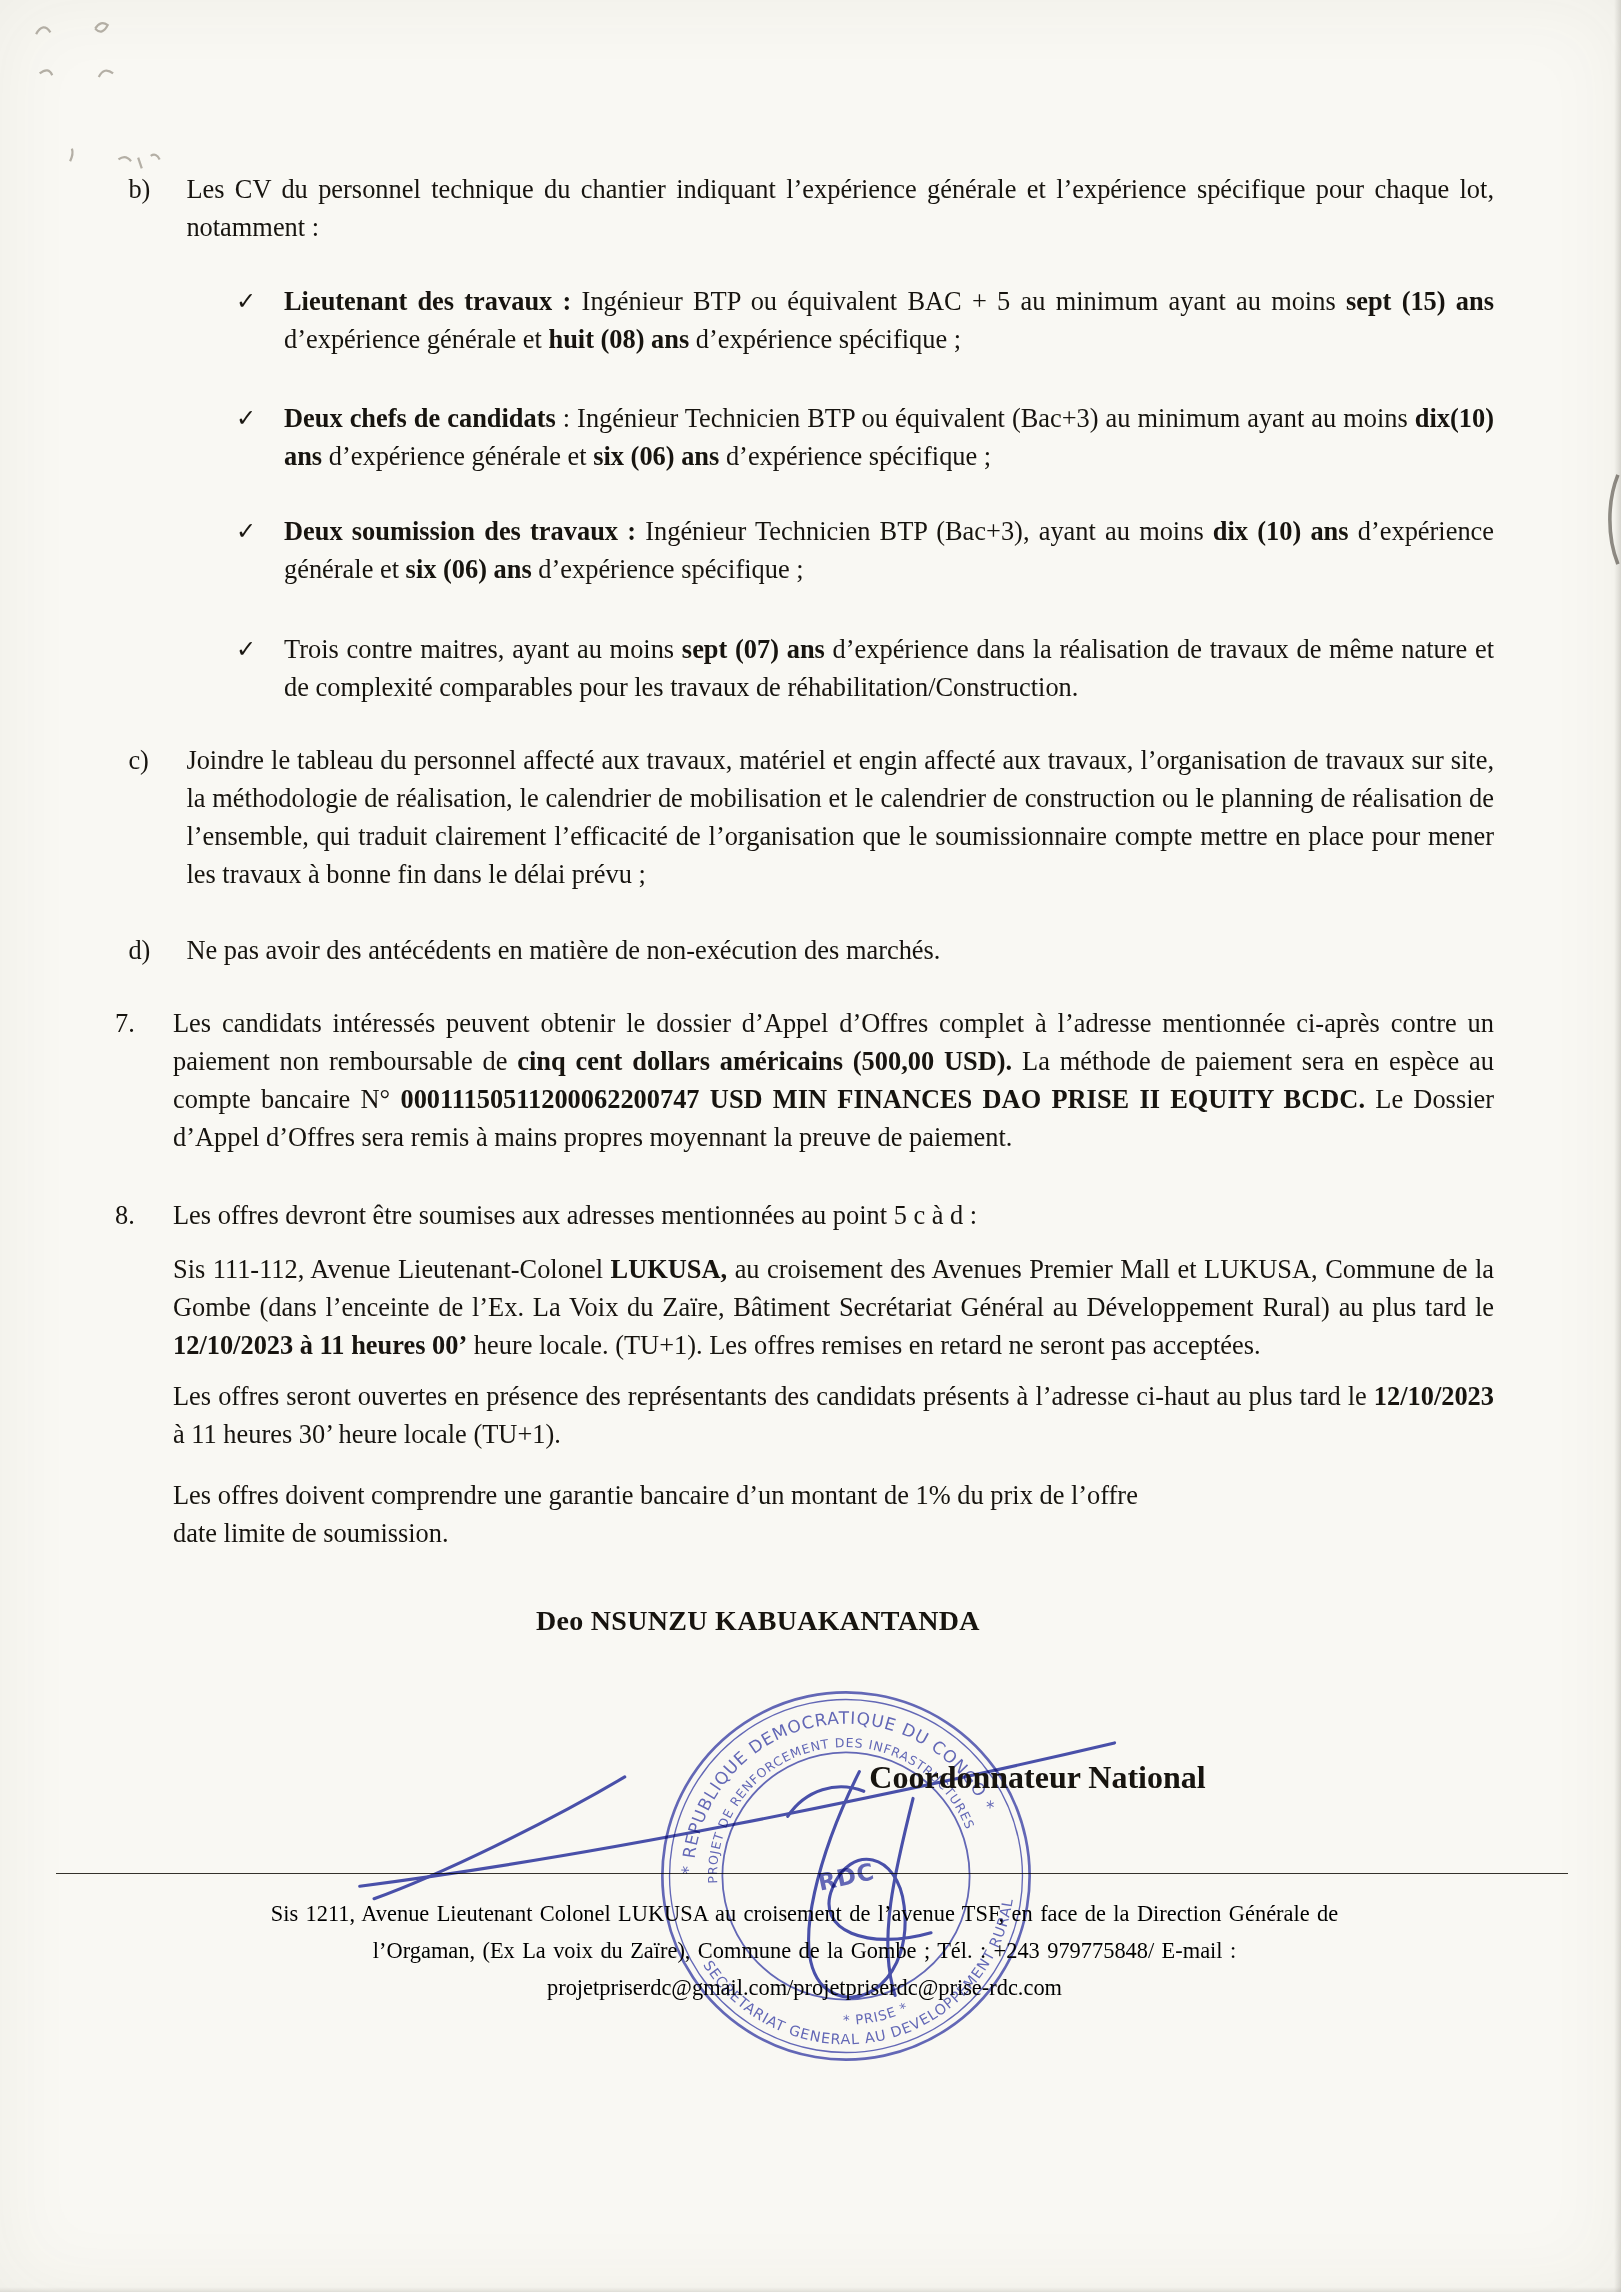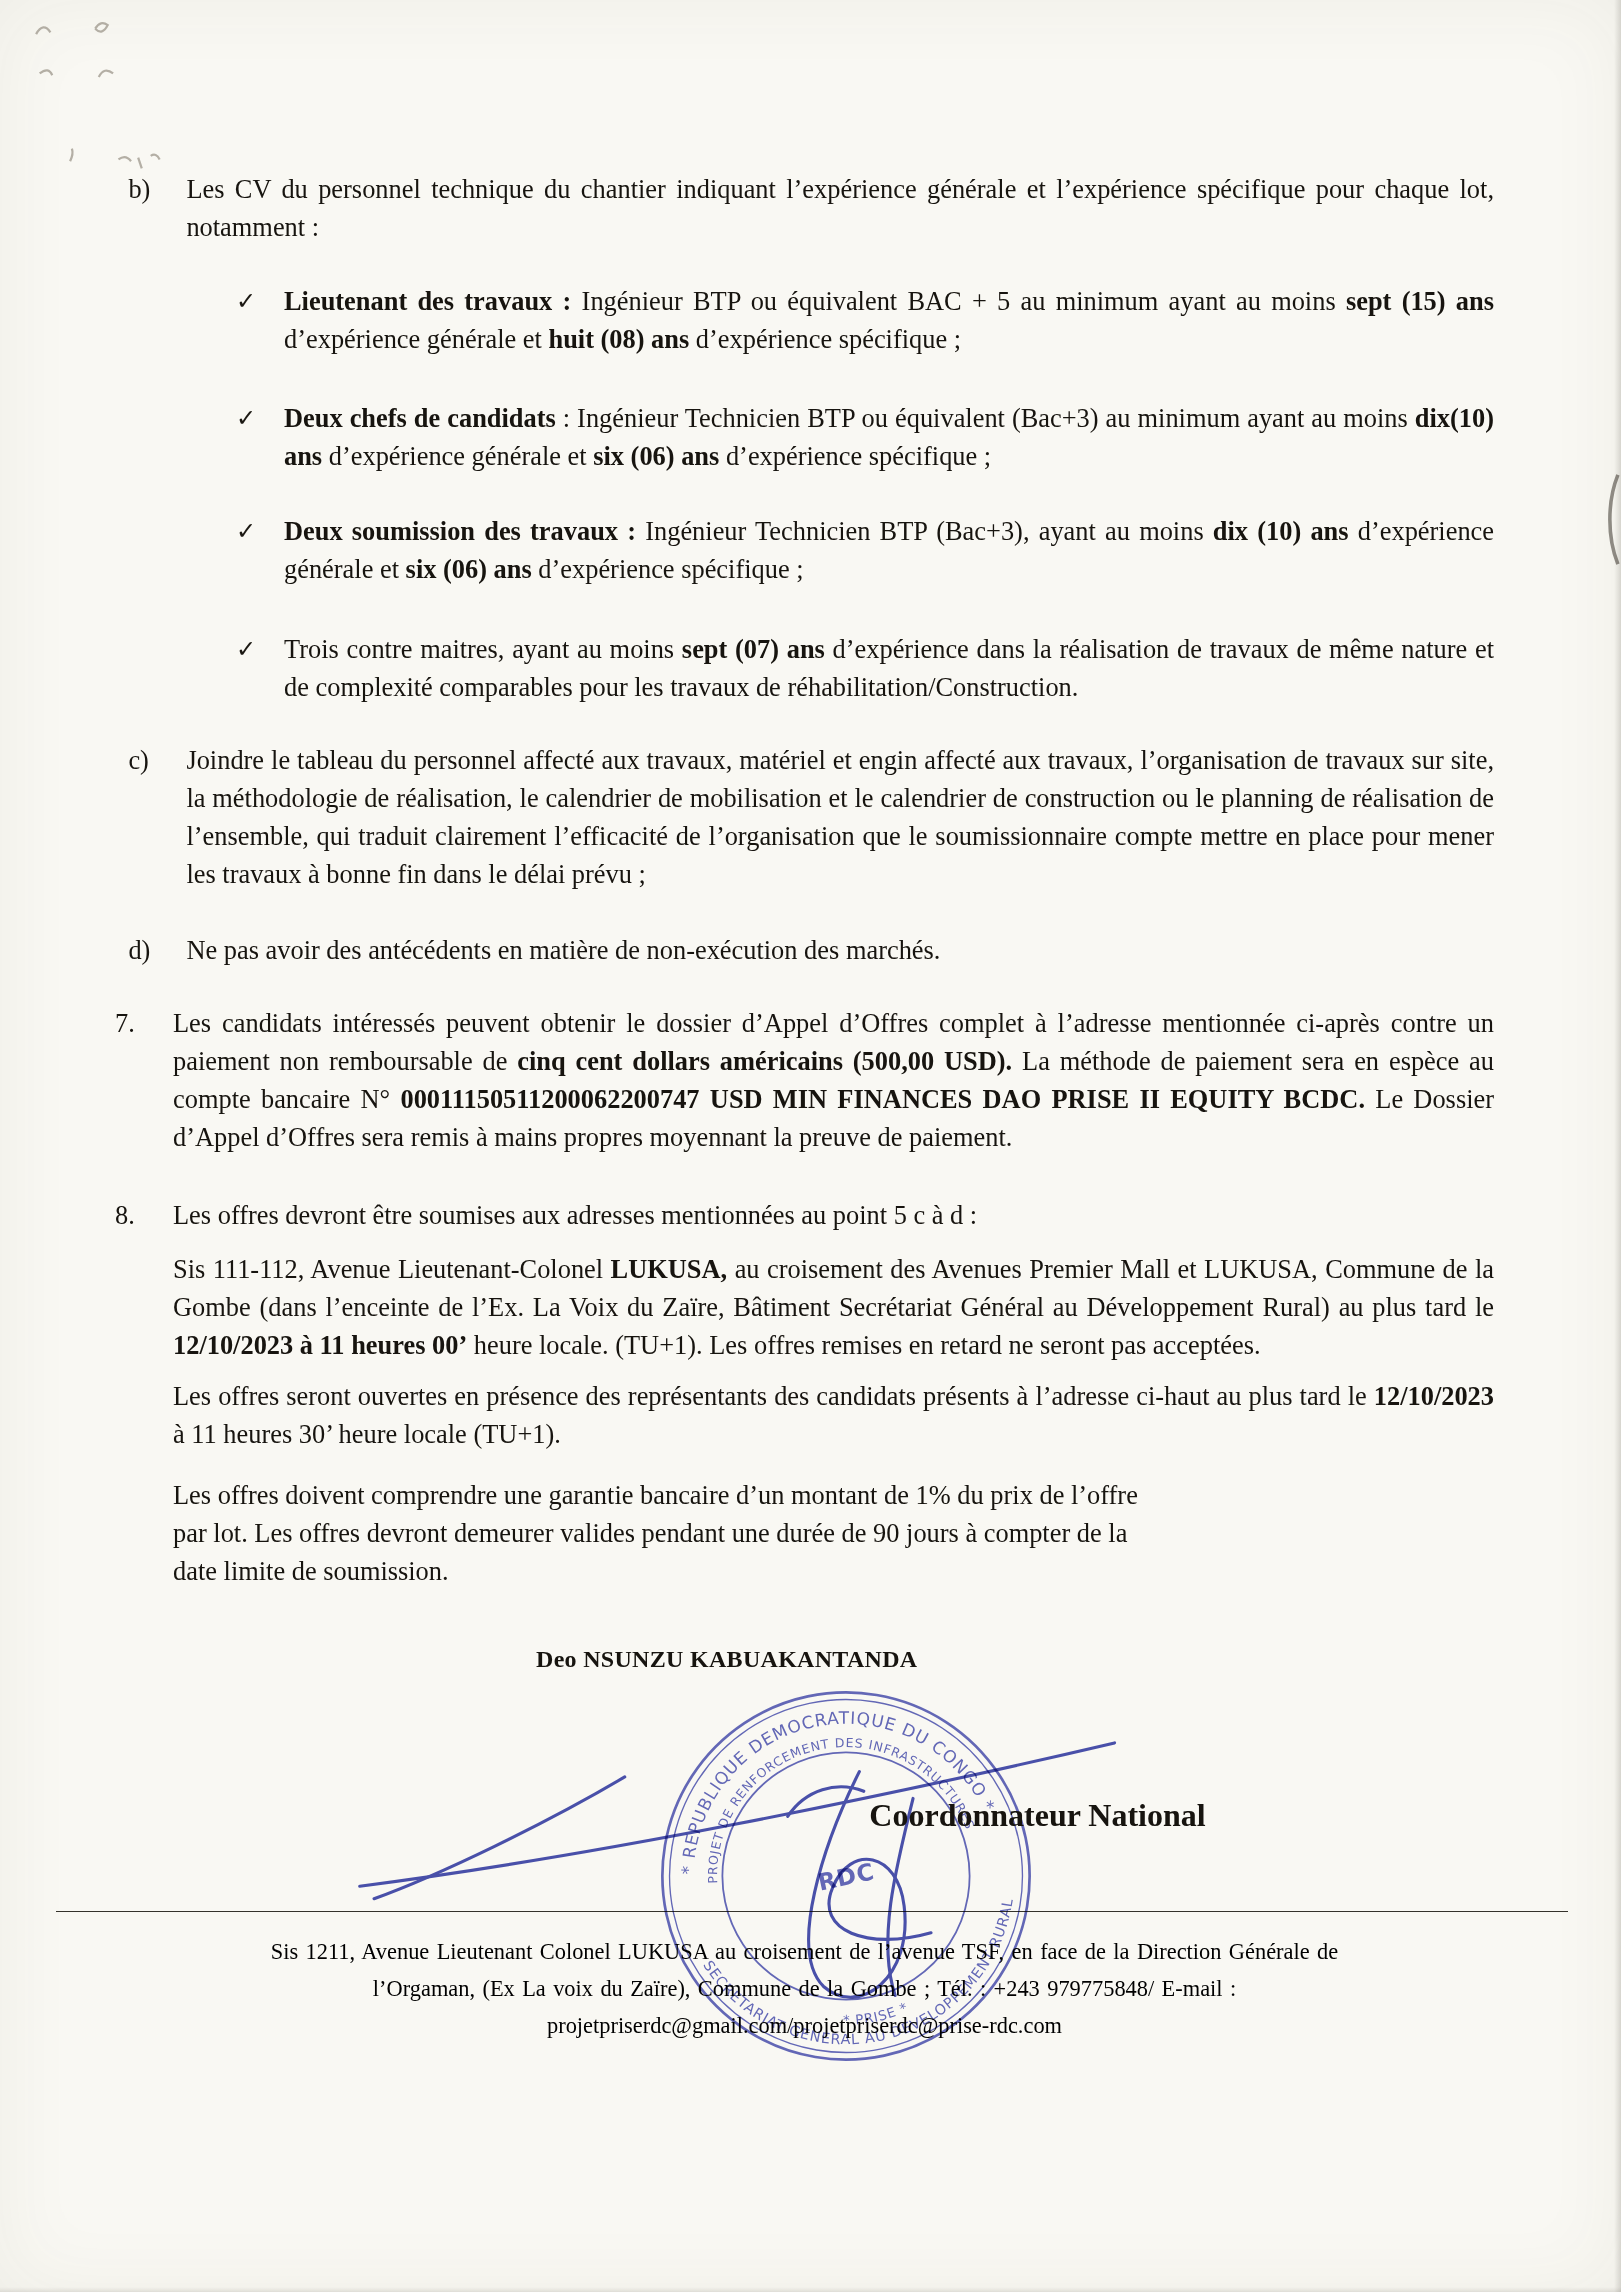--- a/index.html
+++ b/index.html
@@ -17,21 +17,21 @@
   .bullet{display:flex;margin-left:121px;}
   .chk{flex:0 0 48px;font-family:"DejaVu Sans",sans-serif;font-size:24px;color:#1b1812;}
   .btxt{flex:1;text-align:justify;font-weight:normal;}
   .sub{margin-left:58px;text-align:justify;}
   .sub.rag{text-align:left;}
   b{font-weight:bold;}
   .mtA{margin-top:36px;} .mtB{margin-top:41px;} .mtC{margin-top:37px;}
   .mtD{margin-top:42px;} .mtE{margin-top:35px;} .mtF{margin-top:38px;}
   .mtG{margin-top:40px;} .mtH{margin-top:16px;} .mtI{margin-top:12.5px;}
   .mtJ{margin-top:23px;}
-  .sig-name{margin-top:50px;margin-left:421px;font-weight:bold;font-size:24px;letter-spacing:0.3px;position:relative;z-index:3;}
+  .sig-name{margin-top:50px;margin-left:421px;font-weight:bold;font-size:28px;letter-spacing:0.3px;position:relative;z-index:3;}
   .sig-title{margin-top:118px;margin-left:466px;font-weight:bold;font-size:32px;position:relative;z-index:3;text-align:center;}
   .rule{margin-top:77px;margin-left:-59px;width:1512px;border-top:1.8px solid #35322b;}
   .footer{margin-top:21.5px;text-align:center;font-size:22.4px;line-height:37px;color:#000000;word-spacing:1.8px;}
   .stamp,.signature,.pencil,.edge-marks{position:absolute;}
   .stamp{left:640px;top:1670px;mix-blend-mode:multiply;z-index:2;}
   .signature{left:322px;top:1691px;mix-blend-mode:multiply;z-index:2;}
   .pencil{left:18px;top:9px;}
   .edge-marks{left:1600px;top:466px;}
   .ring{fill:none;stroke:#3a41ad;}
   .st-txt{fill:#3a41ad;font-family:"DejaVu Sans",sans-serif;letter-spacing:1px;}
@@ -98,21 +98,20 @@
     </div>
 
     <div class="para mtG">
       <span class="lbl">8.</span>
       <div class="txt">Les offres devront être soumises aux adresses mentionnées au point 5 c à d :</div>
     </div>
     <div class="sub mtH"><span>Sis 111-112, Avenue Lieutenant-Colonel </span><b>LUKUSA,</b><span> au croisement des Avenues Premier Mall et LUKUSA, Commune de la Gombe (dans l’enceinte de l’Ex. La Voix du Zaïre, Bâtiment Secrétariat Général au Développement Rural) au plus tard le </span><b>12/10/2023 à 11 heures 00’</b><span> heure locale. (TU+1). Les offres remises en retard ne seront pas acceptées.</span></div>
     <div class="sub mtI"><span>Les offres seront ouvertes en présence des représentants des candidats présents à l’adresse ci-haut au plus tard le </span><b>12/10/2023</b><span> à 11 heures 30’ heure locale (TU+1).</span></div>
     <div class="sub rag mtJ">
       <div>Les offres doivent comprendre une garantie bancaire d’un montant de 1% du prix de l’offre</div>
-      <div>par lot. Les offres devront demeurer valides pendant une durée de 90 jours à compter de la</div>
       <div>date limite de soumission.</div>
     </div>
 
     <div class="sig-name">Deo NSUNZU KABUAKANTANDA</div>
     <div class="sig-title">Coordonnateur National</div>
 
     <div class="rule"></div>
     <div class="footer">
       <div>Sis 1211,  Avenue Lieutenant Colonel LUKUSA au croisement de  l’avenue TSF, en face  de  la Direction Générale de</div>
       <div>l’Orgaman, (Ex La voix du Zaïre),  Commune de  la Gombe ; Tél. : +243  979775848/  E-mail :</div>

